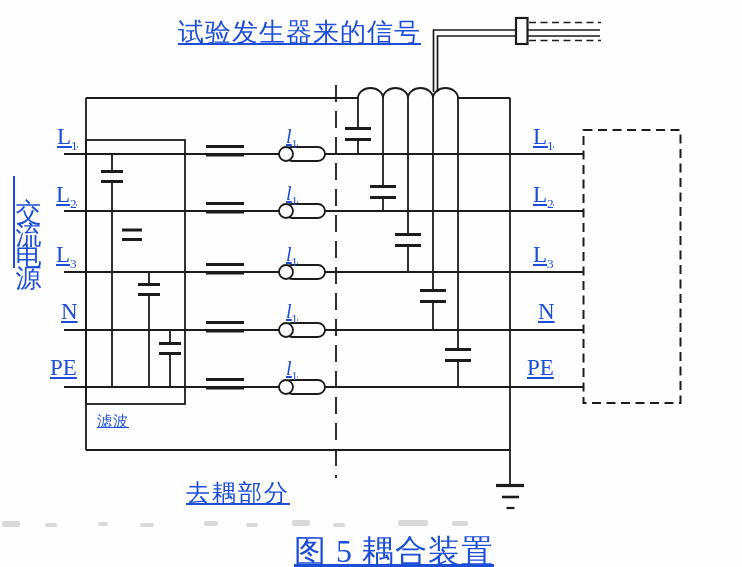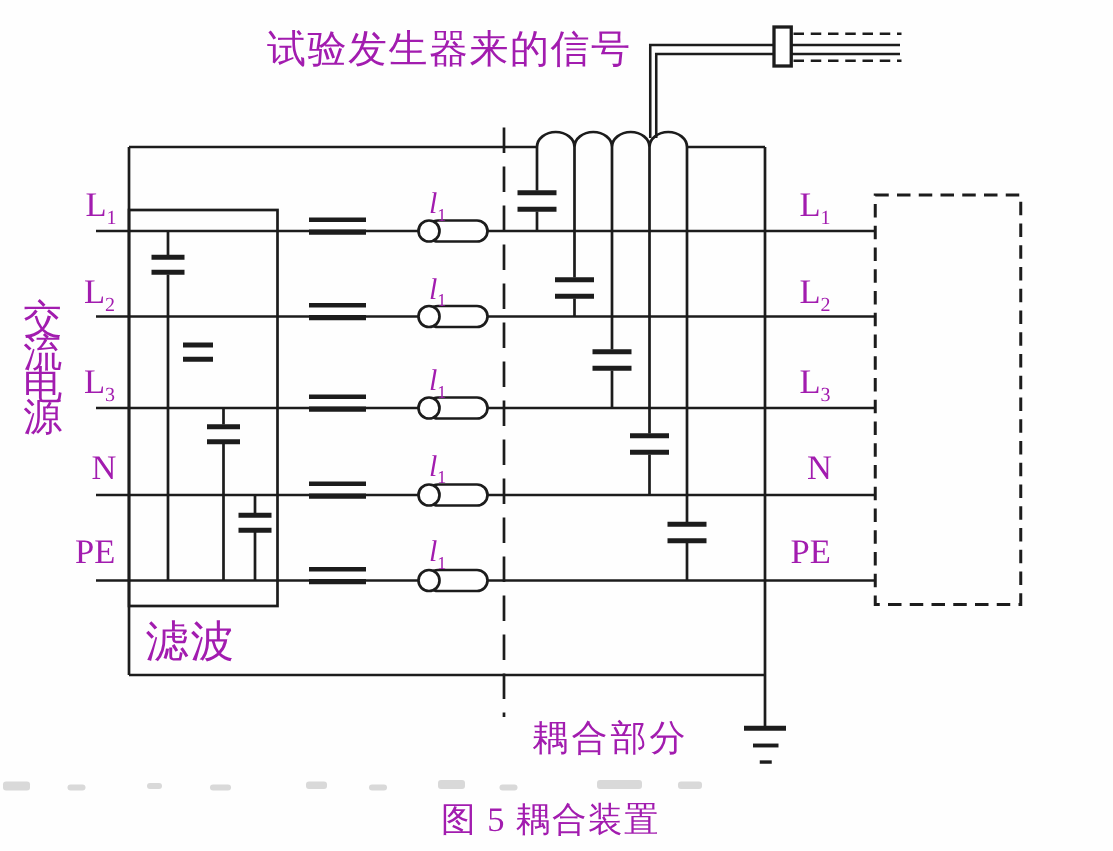--- a/index.html
+++ b/index.html
@@ -1,32 +1,32 @@
 <!DOCTYPE html>
 <html><head>
 <meta charset="utf-8">
 <style>
   html,body{margin:0;padding:0;background:#ffffff;}
   .stage{
     position:relative;width:742px;height:567px;background:#fefefe;
     font-family:"Liberation Serif", serif;color:#1a1a1a;overflow:hidden;
   }
   .stage svg{position:absolute;left:0;top:0;}
-  .txt{position:absolute;line-height:1;white-space:nowrap;color:#a21caf;}
+  .txt{position:absolute;line-height:1;white-space:nowrap;color:#1d4ed8;text-decoration:underline;}
   .title{font-size:26px;letter-spacing:1px;}
   .vlabel{font-size:26px;writing-mode:vertical-rl;text-orientation:upright;letter-spacing:23px;}
   .linelbl{font-size:23px;font-family:"Liberation Serif",serif;}
   .linelbl sub{font-size:0.58em;line-height:0;}
   .flbl{font-size:20px;font-style:italic;font-family:"Liberation Serif",serif;}
   .flbl sub{font-size:0.6em;font-style:normal;line-height:0;}
-  .note{font-size:29px;letter-spacing:1px;}
+  .note{font-size:15px;letter-spacing:1px;}
   .note i{font-family:"Liberation Serif",serif;}
   .note sub{font-size:0.58em;line-height:0;}
   .section{font-size:24px;letter-spacing:2px;}
-  .caption{font-size:23px;letter-spacing:1px;}
+  .caption{font-size:32px;letter-spacing:1px;}
   .smudge{position:absolute;background:#8d8d8d;opacity:0.32;border-radius:2px;}
 </style>
 </head>
 <body>
 
 <div class="stage">
 
   <svg width="742" height="567" viewBox="0 0 742 567">
     <g stroke="#1c1c1c" stroke-width="1.8" fill="none">
 
@@ -153,21 +153,21 @@
   <div class="txt linelbl" style="left:527px;top:356px;"><span>PE</span><sub></sub></div>
 
   <div class="txt flbl" style="left:286px;top:126px;"><span>l</span><sub>1</sub></div>
   <div class="txt flbl" style="left:286px;top:183px;"><span>l</span><sub>1</sub></div>
   <div class="txt flbl" style="left:286px;top:244px;"><span>l</span><sub>1</sub></div>
   <div class="txt flbl" style="left:286px;top:301px;"><span>l</span><sub>1</sub></div>
   <div class="txt flbl" style="left:286px;top:358px;"><span>l</span><sub>1</sub></div>
 
   <div class="txt note" style="left:97px;top:414px;">滤波</div>
 
-  <div class="txt section" style="left:355px;top:481px;">耦合部分</div>
+  <div class="txt section" style="left:186px;top:481px;">去耦部分</div>
 
   <div class="smudge" style="left:2px;top:521px;width:18px;height:6px;"></div>
   <div class="smudge" style="left:45px;top:523px;width:12px;height:4px;"></div>
   <div class="smudge" style="left:98px;top:522px;width:10px;height:4px;"></div>
   <div class="smudge" style="left:140px;top:523px;width:14px;height:4px;"></div>
   <div class="smudge" style="left:204px;top:521px;width:14px;height:5px;"></div>
   <div class="smudge" style="left:246px;top:523px;width:12px;height:4px;"></div>
   <div class="smudge" style="left:292px;top:520px;width:18px;height:6px;"></div>
   <div class="smudge" style="left:333px;top:523px;width:12px;height:4px;"></div>
   <div class="smudge" style="left:398px;top:520px;width:30px;height:6px;"></div>

